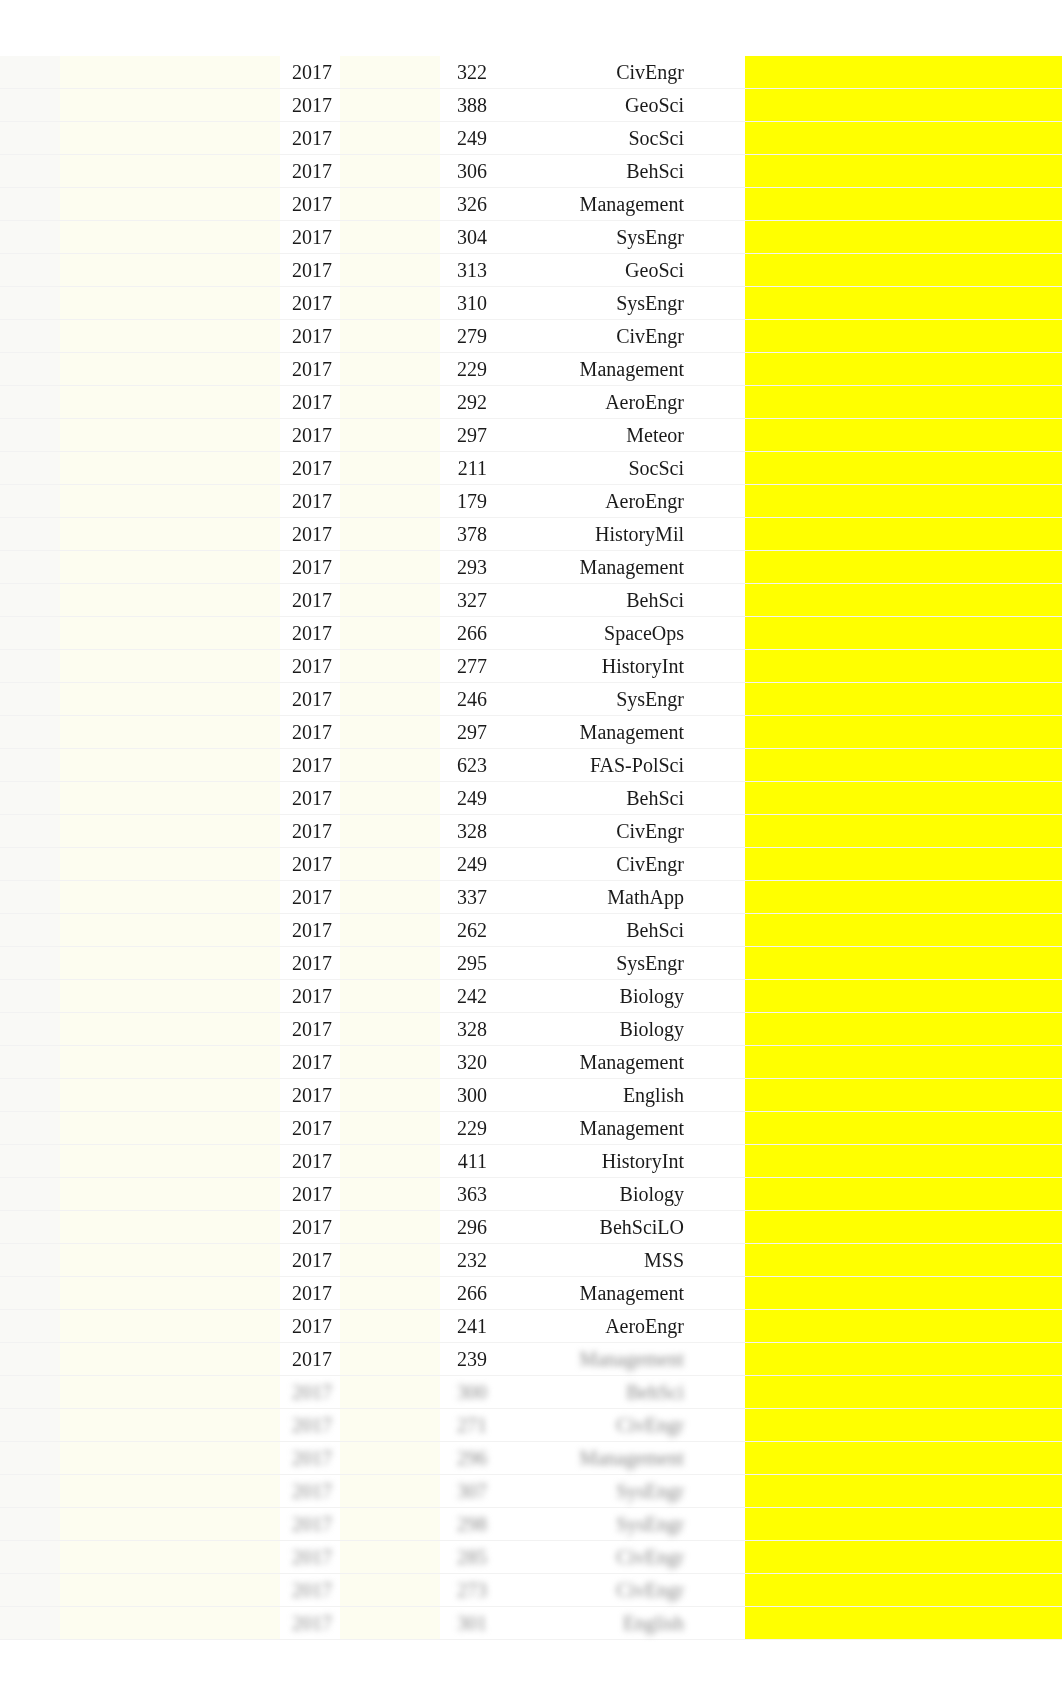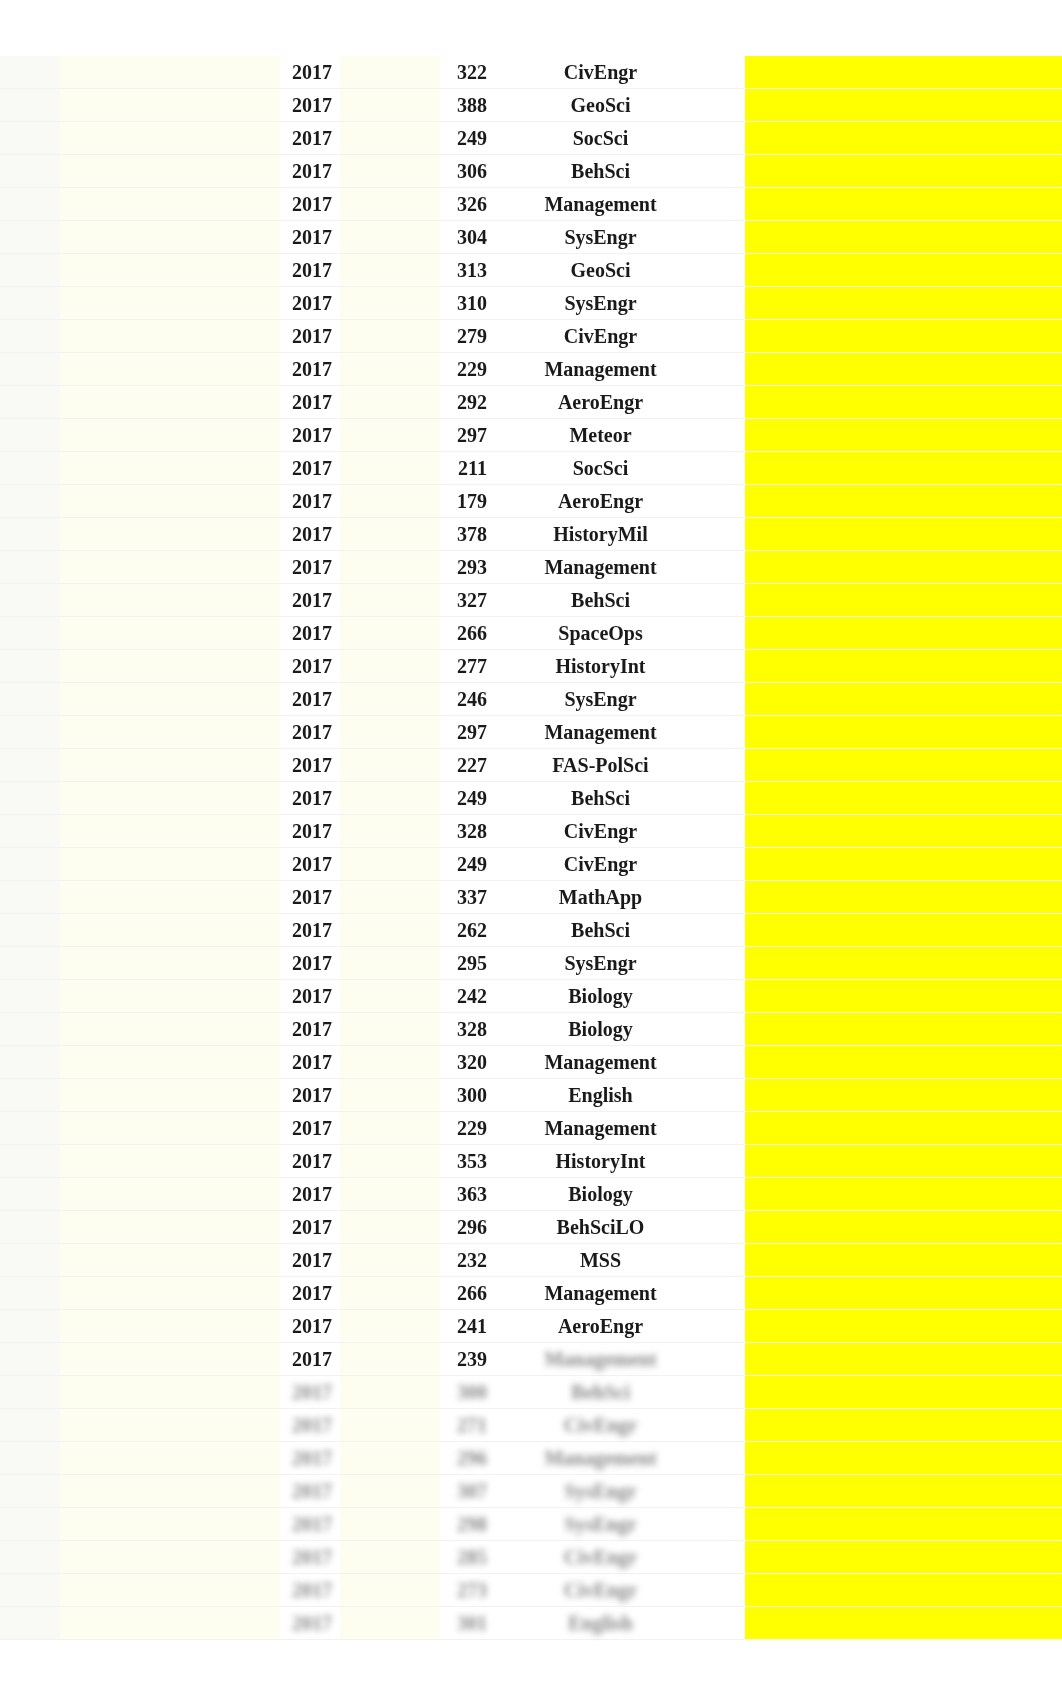--- a/index.html
+++ b/index.html
@@ -15,21 +15,20 @@
     width: 1062px;
     position: relative;
     padding-top: 56px;
     padding-bottom: 120px;
     box-sizing: border-box;
   }
   table.data {
     border-collapse: collapse;
     width: 100%;
     table-layout: fixed;
-    font-weight: bold;
   }
   table.data td {
     vertical-align: top;
     border-bottom: 1px solid #f2f2f2;
     height: 30px;
     line-height: 30px;
     white-space: nowrap;
     overflow: hidden;
   }
   
@@ -44,21 +43,21 @@
   col.c8 { width: 317px; }   
 
   td.gutter0 { background: #f9f9f6; }
   td.pale    { background: #fdfdf0; }
   td.spacer  { background: #fdfdf0; }
   td.gap     { background: #ffffff; }
   td.margin  { background: #ffffff; }
   td.hl      { background: #ffff00; }
 
   td.year, td.num { text-align: right; padding-right: 8px; }
-  td.disc         { text-align: center;  padding-left: 2px; }
+  td.disc         { text-align: right;  padding-left: 2px; }
 
   
   tr.blurred td.year,
   tr.blurred td.num,
   tr.blurred td.disc {
     filter: blur(3px);
     color: #8a8a8a;
   }
   tr.partial td.disc {
     filter: blur(3px);
@@ -311,21 +310,21 @@
           <td class="gap"></td>
           <td class="disc">Management</td>
           <td class="margin"></td>
           <td class="hl"></td>
         </tr>
         <tr>
           <td class="gutter0"></td>
           <td class="pale"></td>
           <td class="year">2017</td>
           <td class="spacer"></td>
-          <td class="num">227</td>
+          <td class="num">623</td>
           <td class="gap"></td>
           <td class="disc">FAS-PolSci</td>
           <td class="margin"></td>
           <td class="hl"></td>
         </tr>
         <tr>
           <td class="gutter0"></td>
           <td class="pale"></td>
           <td class="year">2017</td>
           <td class="spacer"></td>
@@ -443,21 +442,21 @@
           <td class="gap"></td>
           <td class="disc">Management</td>
           <td class="margin"></td>
           <td class="hl"></td>
         </tr>
         <tr>
           <td class="gutter0"></td>
           <td class="pale"></td>
           <td class="year">2017</td>
           <td class="spacer"></td>
-          <td class="num">353</td>
+          <td class="num">411</td>
           <td class="gap"></td>
           <td class="disc">HistoryInt</td>
           <td class="margin"></td>
           <td class="hl"></td>
         </tr>
         <tr>
           <td class="gutter0"></td>
           <td class="pale"></td>
           <td class="year">2017</td>
           <td class="spacer"></td>

